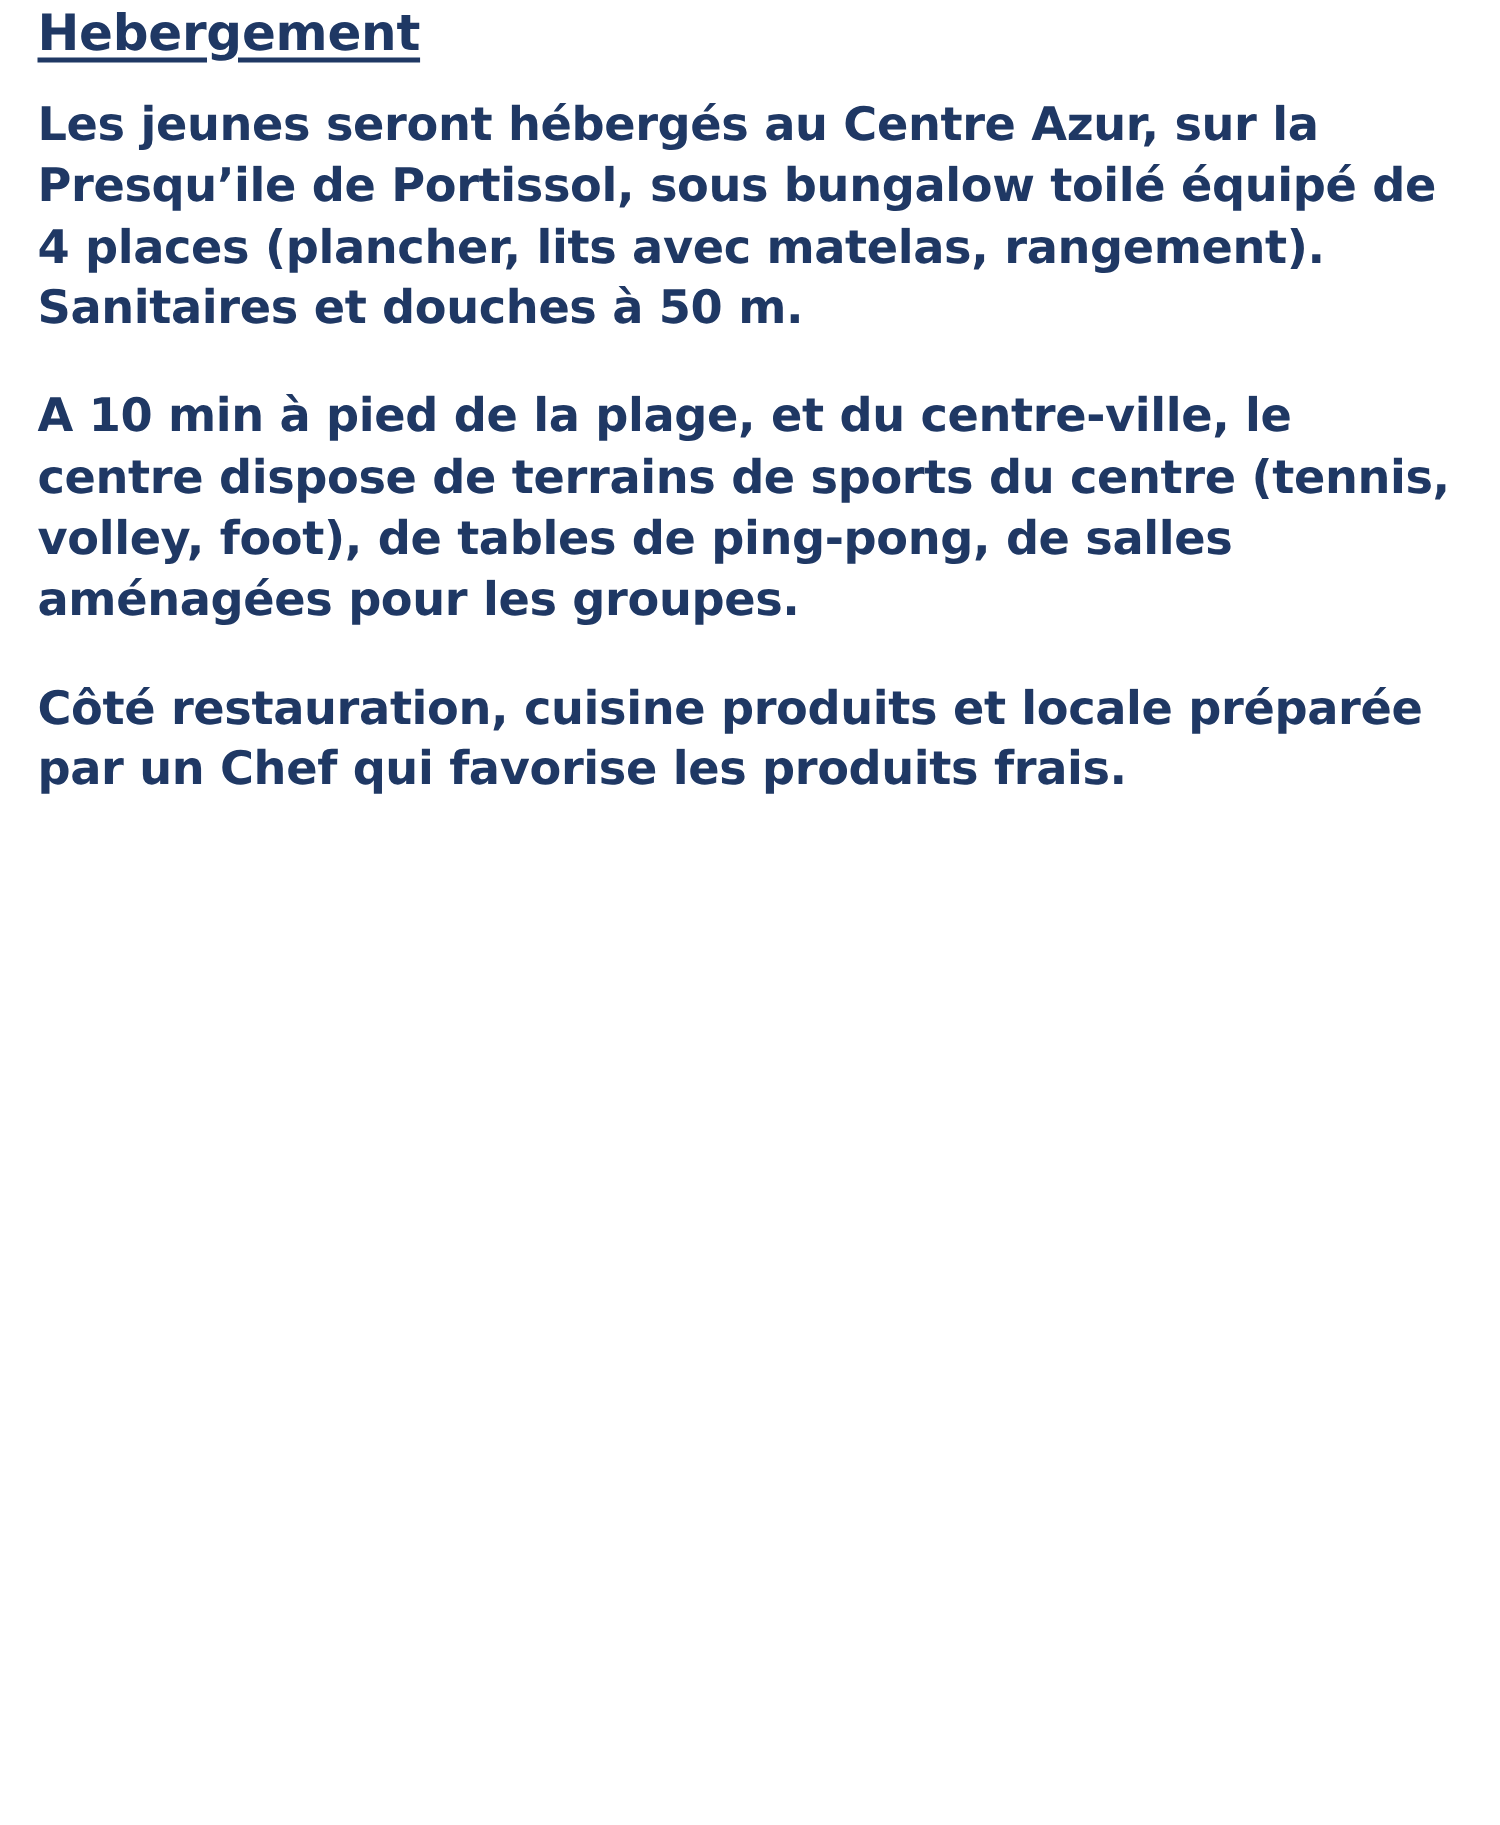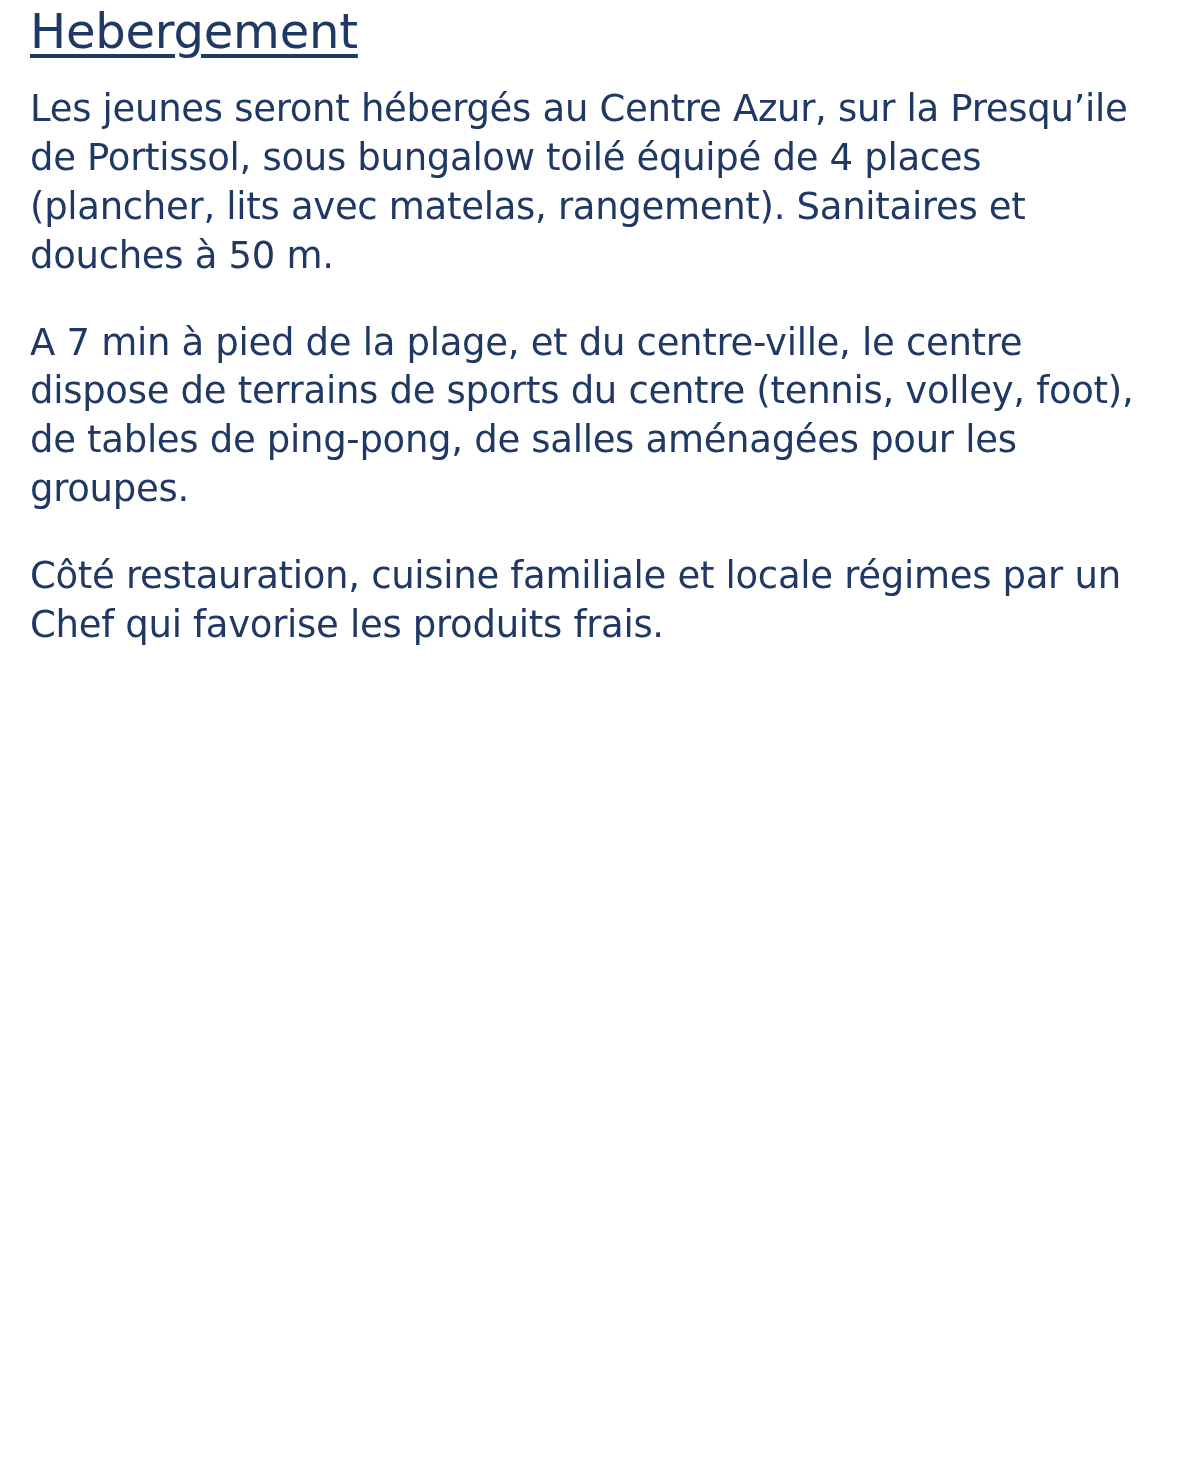--- a/index.html
+++ b/index.html
@@ -15,50 +15,50 @@
     overflow: hidden;
   }
   .page {
     box-sizing: border-box;
     width: 1200px;
     height: 1460px;
     padding: 4px 30px 0 30px;
     background: #ffffff;
   }
   .section-title {
-    font-size: 48px;
-    font-weight: 400;
+    font-size: 40px;
+    font-weight: 700;
     line-height: 1.15;
     color: #1f3864;
     text-decoration: underline;
     text-decoration-thickness: 4px;
     text-underline-offset: 6px;
     margin: 0 0 26px 0;
     letter-spacing: -0.2px;
   }
   .para {
     font-size: 37px;
-    font-weight: 400;
+    font-weight: 700;
     line-height: 1.32;
     color: #1f3864;
     margin: 0 0 38px 0;
     letter-spacing: -0.3px;
   }
   .para:last-child {
     margin-bottom: 0;
   }
 </style>
 </head>
 <body>
 
 <div class="page">
 
   <h1 class="section-title">Hebergement</h1>
 
   <p class="para">Les jeunes seront hébergés au Centre Azur, sur la Presqu’ile de Portissol, sous bungalow toilé équipé de 4 places (plancher, lits avec matelas, rangement). Sanitaires et douches à 50 m.</p>
 
 
-  <p class="para">A 7 min à pied de la plage, et du centre-ville, le centre dispose de terrains de sports du centre (tennis, volley, foot), de tables de ping-pong, de salles aménagées pour les groupes.</p>
+  <p class="para">A 10 min à pied de la plage, et du centre-ville, le centre dispose de terrains de sports du centre (tennis, volley, foot), de tables de ping-pong, de salles aménagées pour les groupes.</p>
 
-  <p class="para">Côté restauration, cuisine familiale et locale régimes par un Chef qui favorise les produits frais.</p>
+  <p class="para">Côté restauration, cuisine produits et locale préparée par un Chef qui favorise les produits frais.</p>
 
 
 </div>
 
 </body></html>

